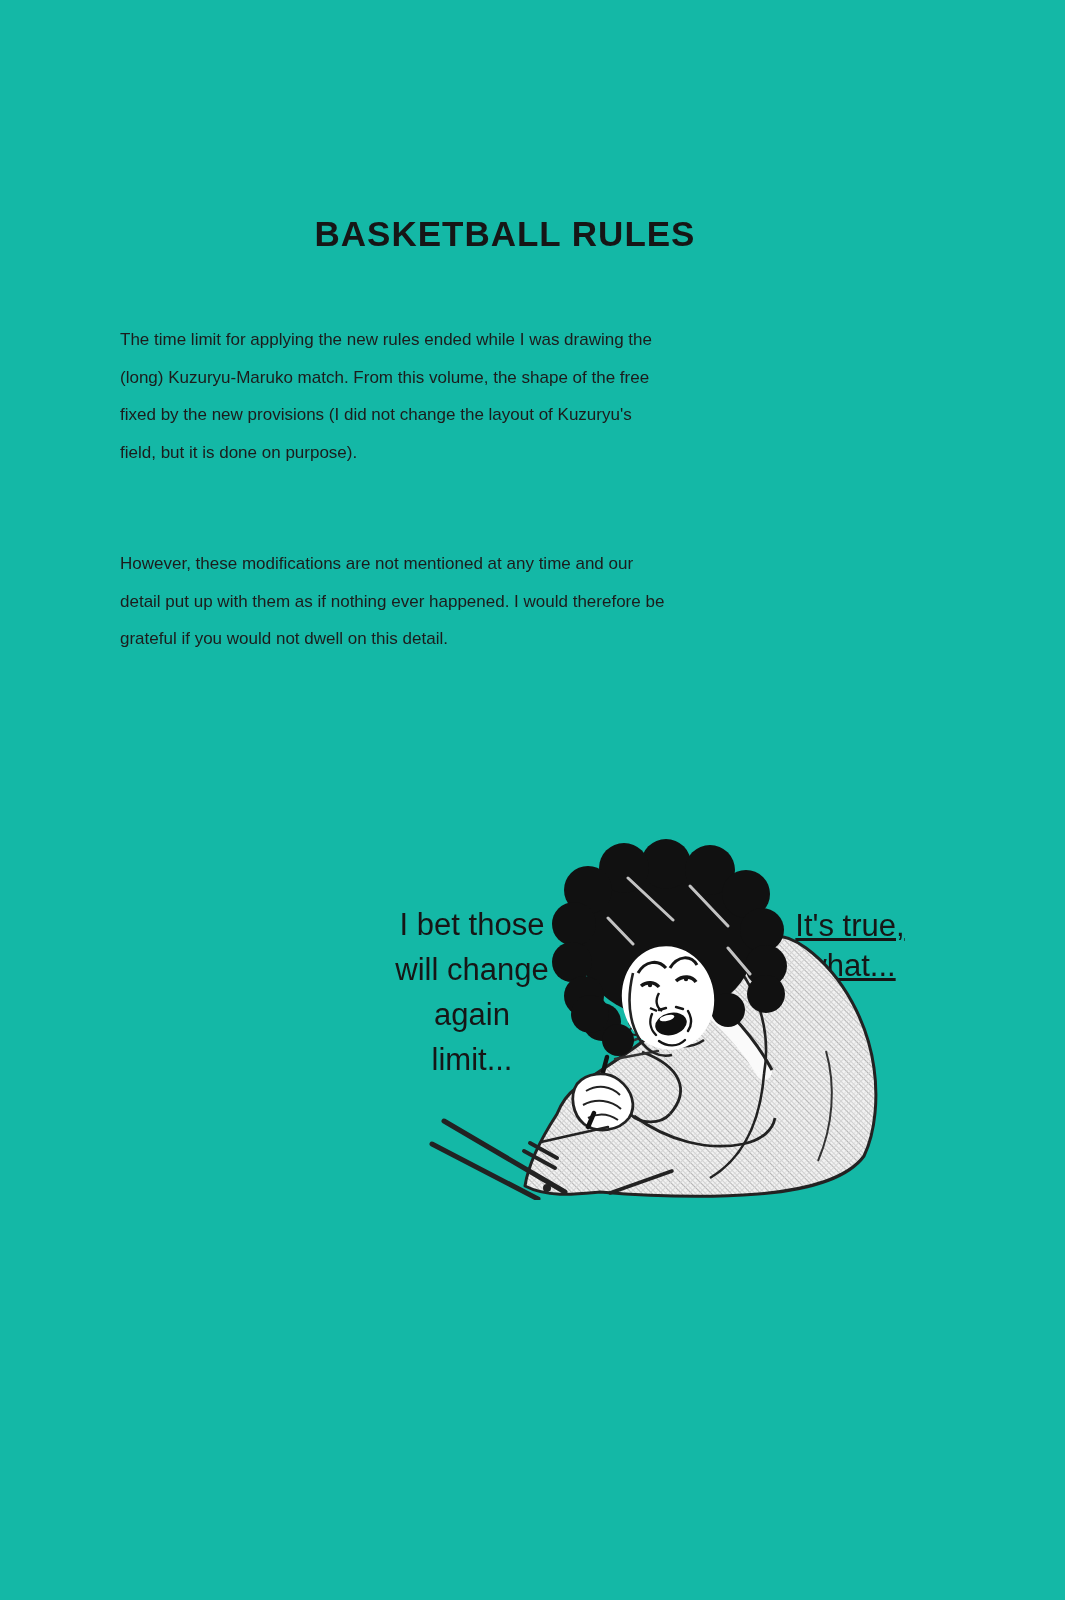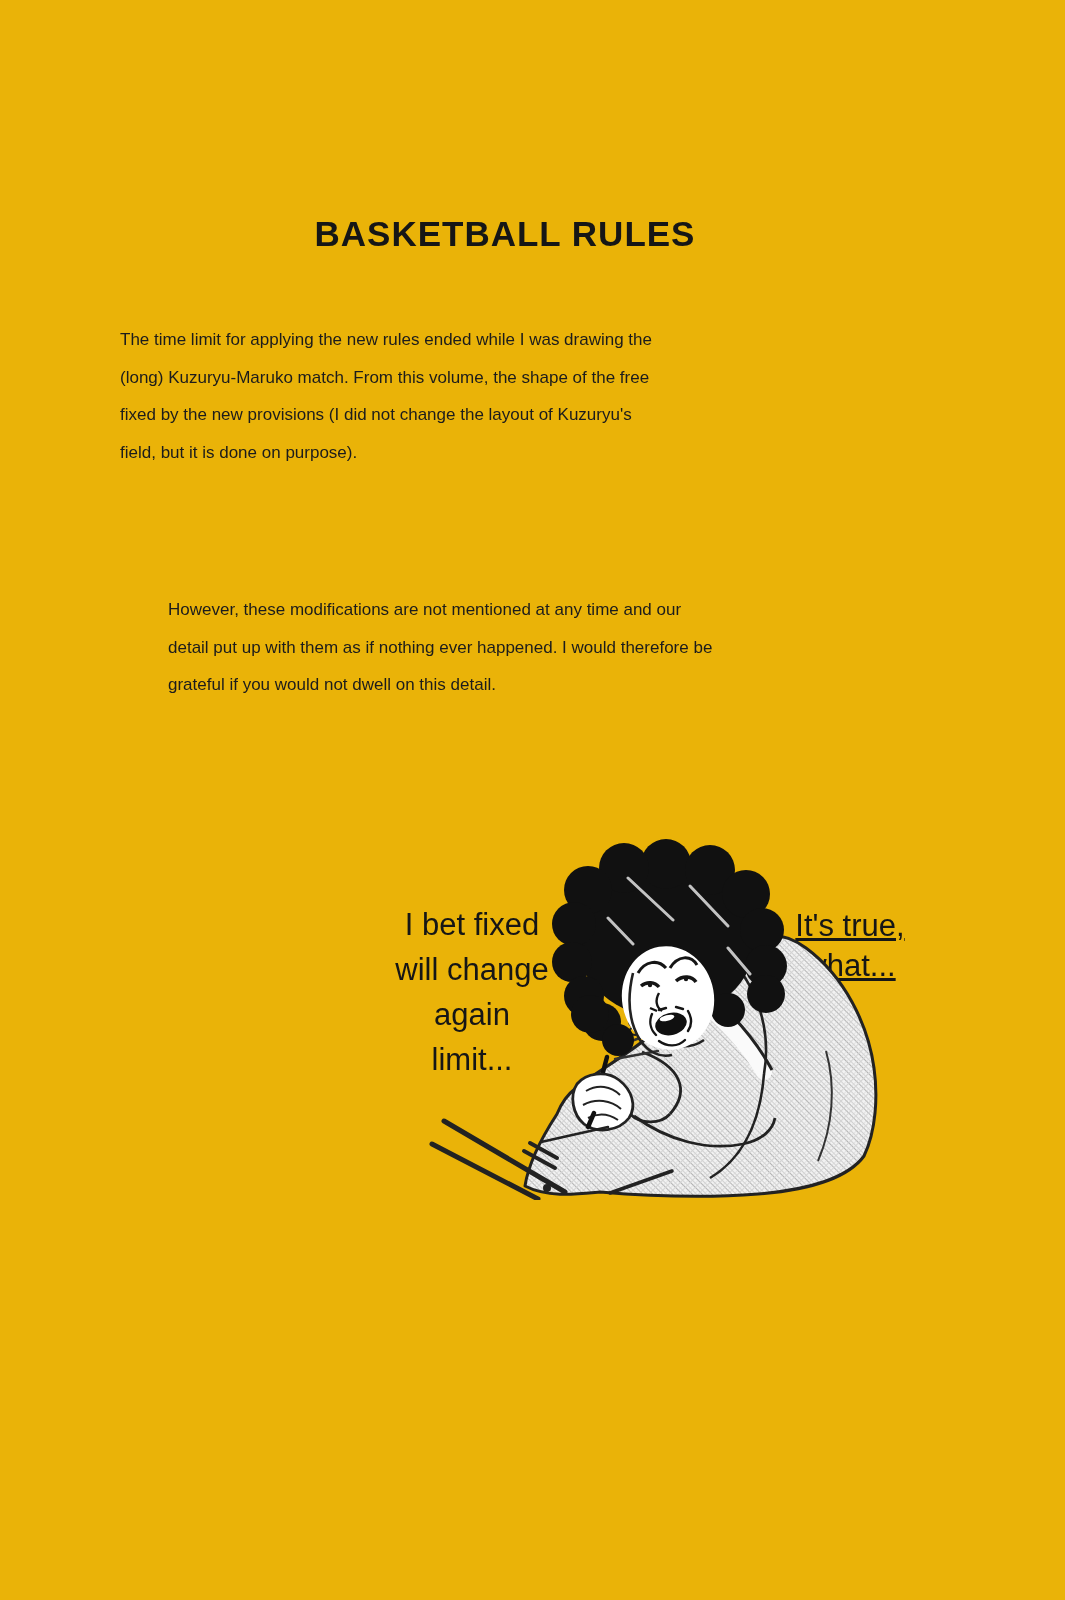--- a/index.html
+++ b/index.html
@@ -1,36 +1,36 @@
 <!DOCTYPE html>
 <html><head>
 <meta charset="utf-8">
 <style>
   html,body{margin:0;padding:0;background:#ffffff;}
   .page{
     position:relative;
     width:1065px;height:1600px;
-    background:#eab308;
+    background:#14b8a6;
     overflow:hidden;
     font-family:"Liberation Sans", sans-serif;
     color:#1c1c1c;
   }
   .title{
     position:absolute;left:0;top:214px;width:1010px;
     text-align:center;
     font-size:35px;font-weight:700;letter-spacing:1px;
     color:#161616;
   }
   .para{
     position:absolute;left:120px;width:810px;
     font-size:17px;line-height:37.5px;
     color:#1c1c1c;
   }
   #para1{top:321px;}
-  #para2{top:591px;margin-left:48px;}
+  #para2{top:545px;}
   .speech{
     position:absolute;text-align:center;
     font-size:31px;color:#161616;
   }
   #speech-left{left:372px;top:902px;width:200px;line-height:45px;}
   #speech-right{left:775px;top:906px;width:150px;line-height:40px;text-decoration:underline;}
   .illustration{
     position:absolute;left:428px;top:826px;width:452px;height:374px;
   }
 </style>
@@ -48,21 +48,21 @@
     <div>field, but it is done on purpose).</div>
   </div>
 
   <div class="para" id="para2">
     <div>However, these modifications are not mentioned at any time and our</div>
     <div>detail put up with them as if nothing ever happened. I would therefore be</div>
     <div>grateful if you would not dwell on this detail.</div>
   </div>
 
   <div class="speech" id="speech-left">
-    <div>I bet fixed</div>
+    <div>I bet those</div>
     <div>will change</div>
     <div>again</div>
     <div>limit...</div>
   </div>
 
   <div class="speech" id="speech-right">
     <div>It's true,</div>
     <div>what...</div>
   </div>
 

